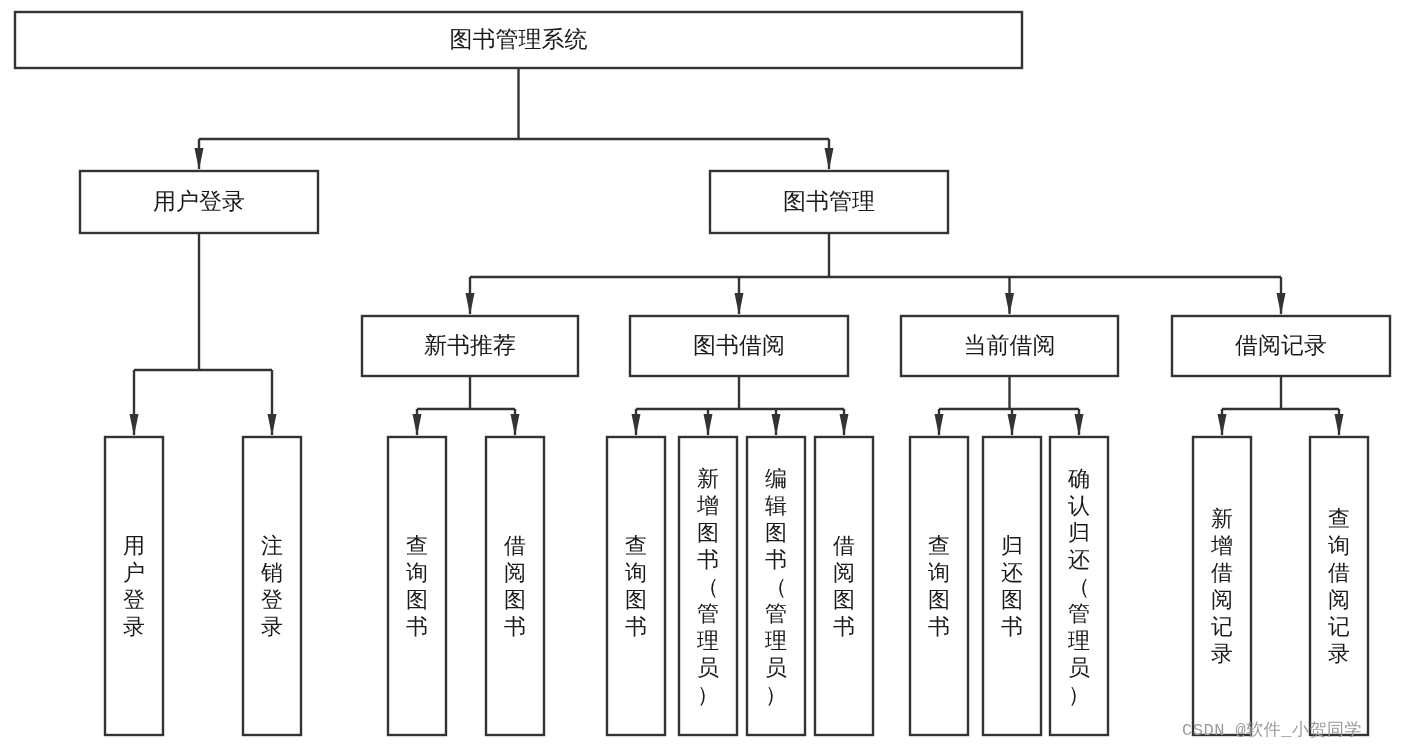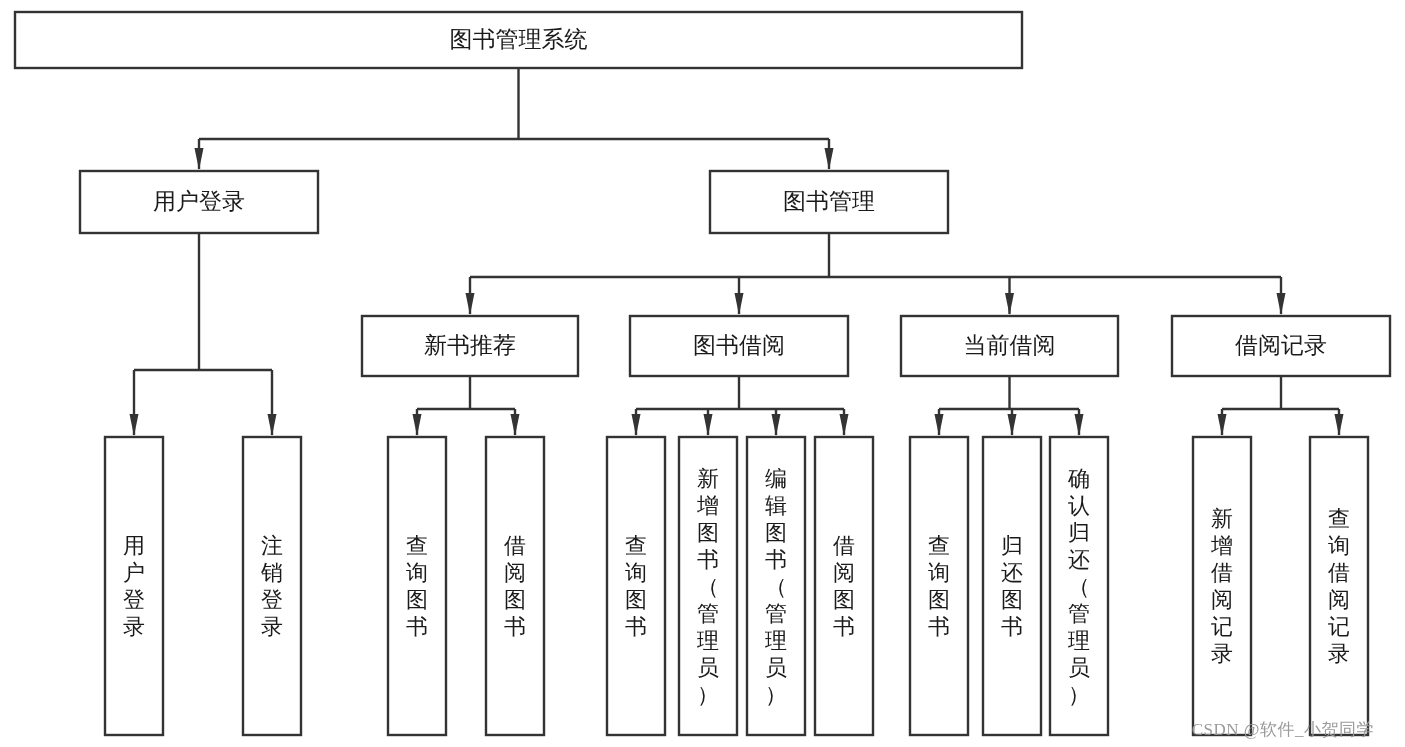--- a/index.html
+++ b/index.html
@@ -50,23 +50,23 @@
     dominant-baseline: middle;
   }
   .node-label-v {
     font-family: "Liberation Sans", "DejaVu Sans", sans-serif;
     font-size: 22px;
     fill: #1a1a1a;
     text-anchor: middle;
   }
   .watermark {
     position: absolute;
-    right: 18px;
+    right: 30px;
     bottom: 6px;
-    font-family: Liberation Serif, serif;
+    font-family: Liberation Mono, monospace;
     font-size: 17px;
     color: #9a9a9a;
     letter-spacing: 0.5px;
     white-space: nowrap;
     pointer-events: none;
   }
 </style>
 </head>
 <body>
 

